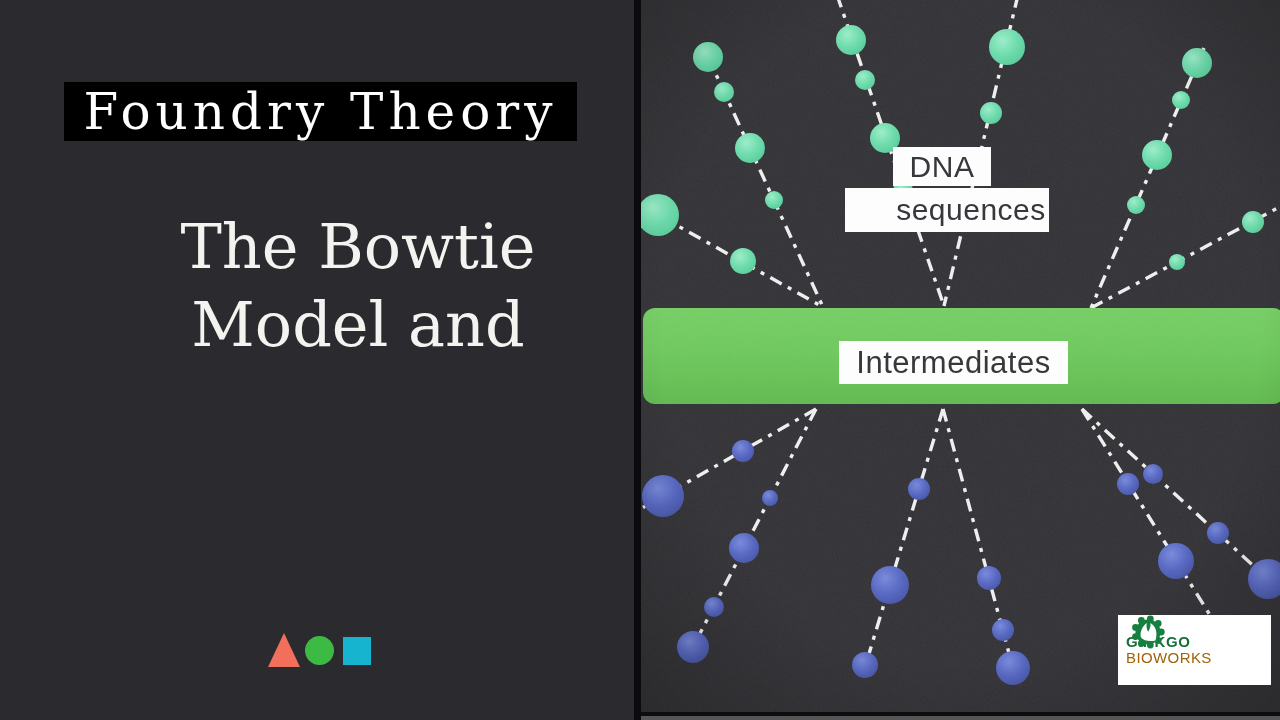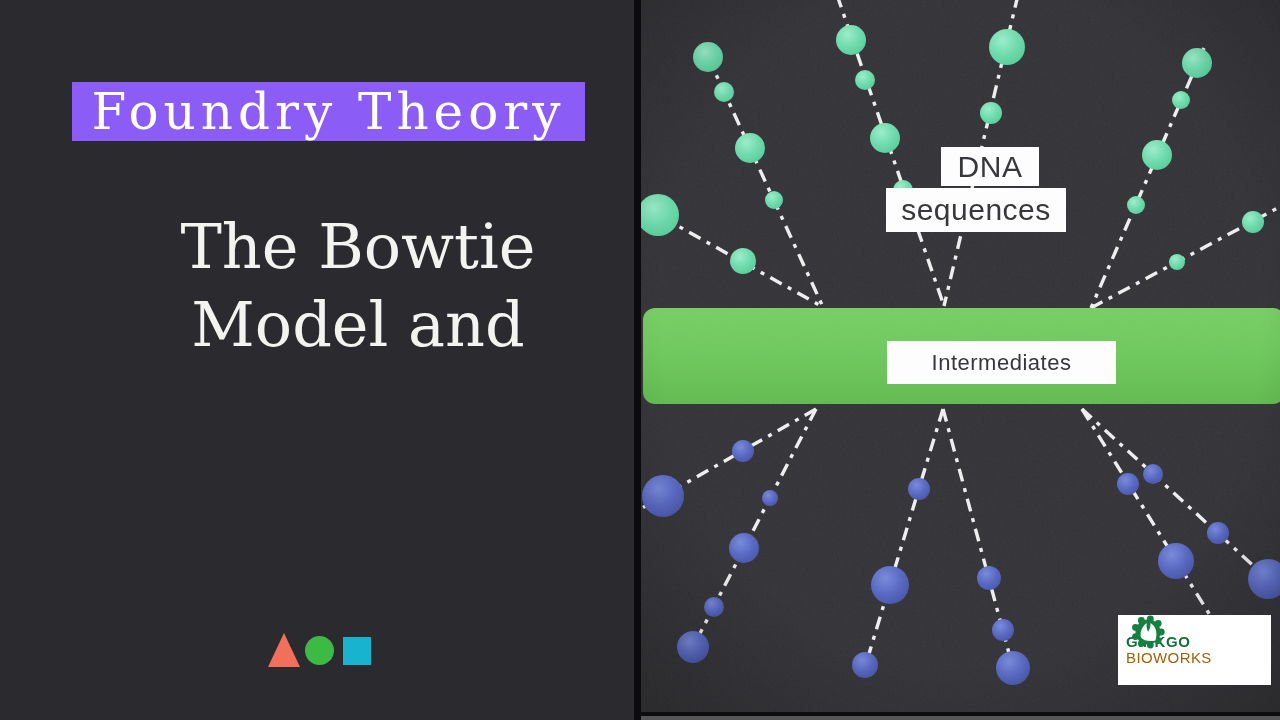--- a/index.html
+++ b/index.html
@@ -1,42 +1,42 @@
 <!DOCTYPE html>
 <html><head>
 <meta charset="utf-8">
 <style>
   html,body{margin:0;padding:0;background:#000;}
   .canvas{position:relative;width:1280px;height:720px;overflow:hidden;background:#2b2b2f;font-family:"Liberation Sans",sans-serif;}
 
   
   .left-panel{position:absolute;left:0;top:0;width:640px;height:720px;background:#2b2b2f;}
-  .badge{position:absolute;left:64px;top:82px;width:513px;height:59px;background:#8b5cf6;
-         display:flex;align-items:center;justify-content:center;margin-left:8px;}
+  .badge{position:absolute;left:64px;top:82px;width:513px;height:59px;background:#000000;
+         display:flex;align-items:center;justify-content:center;}
   .badge span{font-family:"DejaVu Serif",serif;font-size:50px;color:#ffffff;letter-spacing:5px;white-space:nowrap;}
   .title{position:absolute;left:0;top:208px;width:640px;text-align:center;
          font-family:"DejaVu Serif",serif;color:#f3f3f0;font-size:62px;line-height:78px;margin-left:38px;}
   .shapes{position:absolute;left:0;top:0;width:640px;height:720px;}
   .shape-triangle{position:absolute;left:268px;top:633px;width:0;height:0;
          border-left:16px solid transparent;border-right:16px solid transparent;border-bottom:34px solid #f2705b;}
   .shape-circle{position:absolute;left:305px;top:636px;width:29px;height:29px;border-radius:50%;background:#3cba44;}
   .shape-square{position:absolute;left:343px;top:637px;width:28px;height:28px;background:#17b4cf;}
 
   
   .seam{position:absolute;left:634px;top:0;width:7px;height:720px;background:#0b0b0d;}
 
   
   .right-panel{position:absolute;left:641px;top:0;width:639px;height:720px;background:#242428;overflow:hidden;}
   .right-panel svg{position:absolute;left:0;top:0;}
 
   .dlabel{position:absolute;background:#fdfdfd;color:#38383c;display:flex;align-items:center;justify-content:center;
-          font-family:"Liberation Sans",sans-serif;letter-spacing:0.5px;white-space:nowrap;margin-left:48px;}
+          font-family:"Liberation Sans",sans-serif;letter-spacing:0.5px;white-space:nowrap;}
   .lbl-dna{left:252px;top:147px;width:98px;height:39px;font-size:30px;}
-  .lbl-seq{left:197px;top:188px;width:180px;height:44px;font-size:30px;}
-  .lbl-int{left:198px;top:341px;width:229px;height:43px;font-size:22px;}
+  .lbl-seq{left:204px;top:188px;width:156px;height:44px;font-size:30px;padding-left:48px;}
+  .lbl-int{left:198px;top:341px;width:229px;height:43px;font-size:31px;}
   .lbl-enz{left:208px;top:504px;width:209px;height:37px;font-size:29px;}
   .lbl-ant{left:227px;top:541px;width:170px;height:36px;font-size:29px;}
 
   .logo-box{position:absolute;left:477px;top:615px;width:153px;height:70px;background:#ffffff;
             display:flex;align-items:center;}
   .logo-icon{margin-left:13px;flex:0 0 auto;}
   .logo-text{margin-left:8px;display:flex;flex-direction:column;line-height:16px;}
   .logo-text .l1{font-size:15px;font-weight:bold;color:#156f39;letter-spacing:0.6px;}
   .logo-text .l2{font-size:15px;font-weight:normal;color:#a16207;letter-spacing:0.4px;}
 

